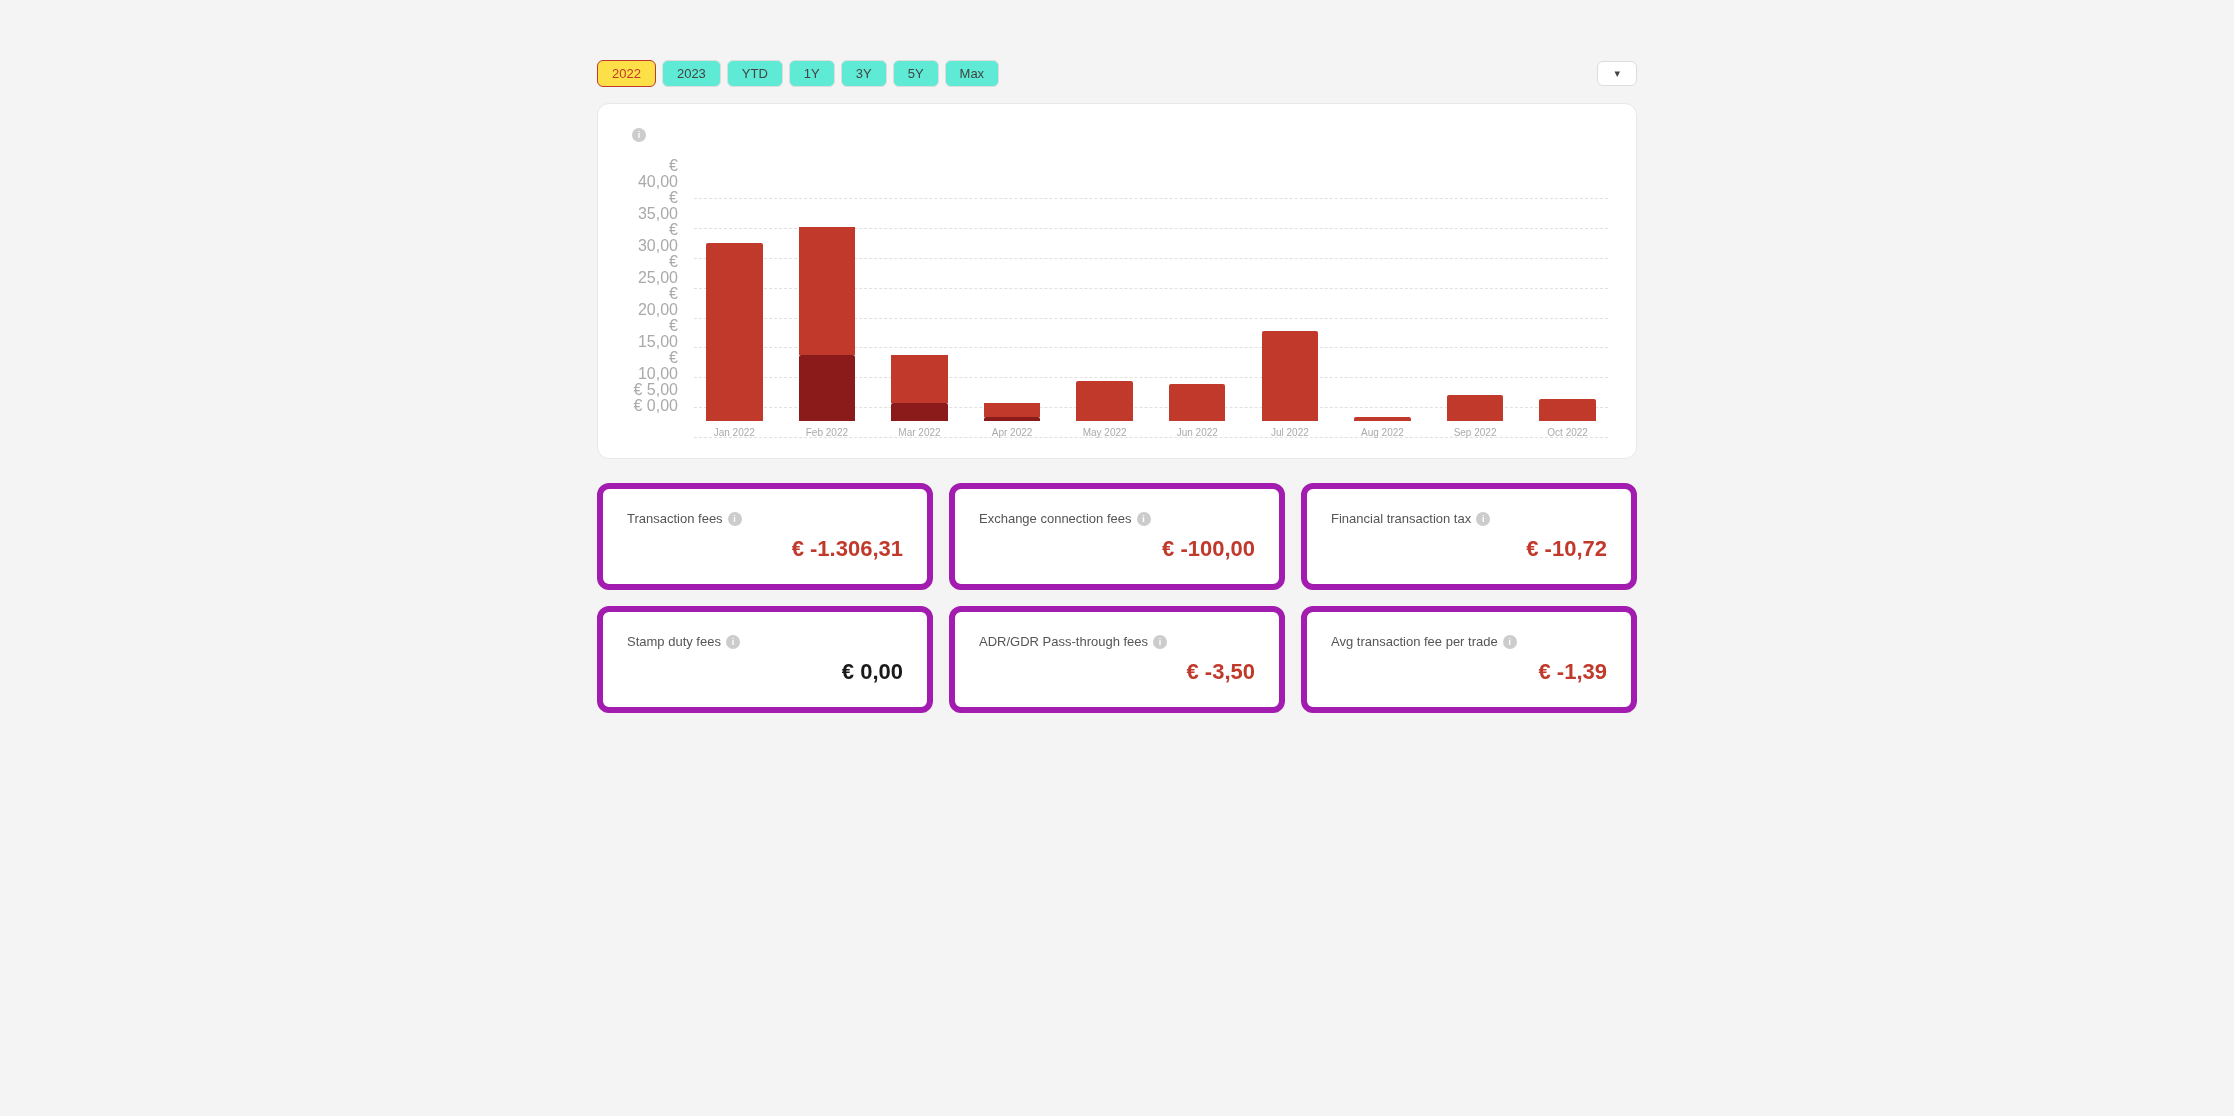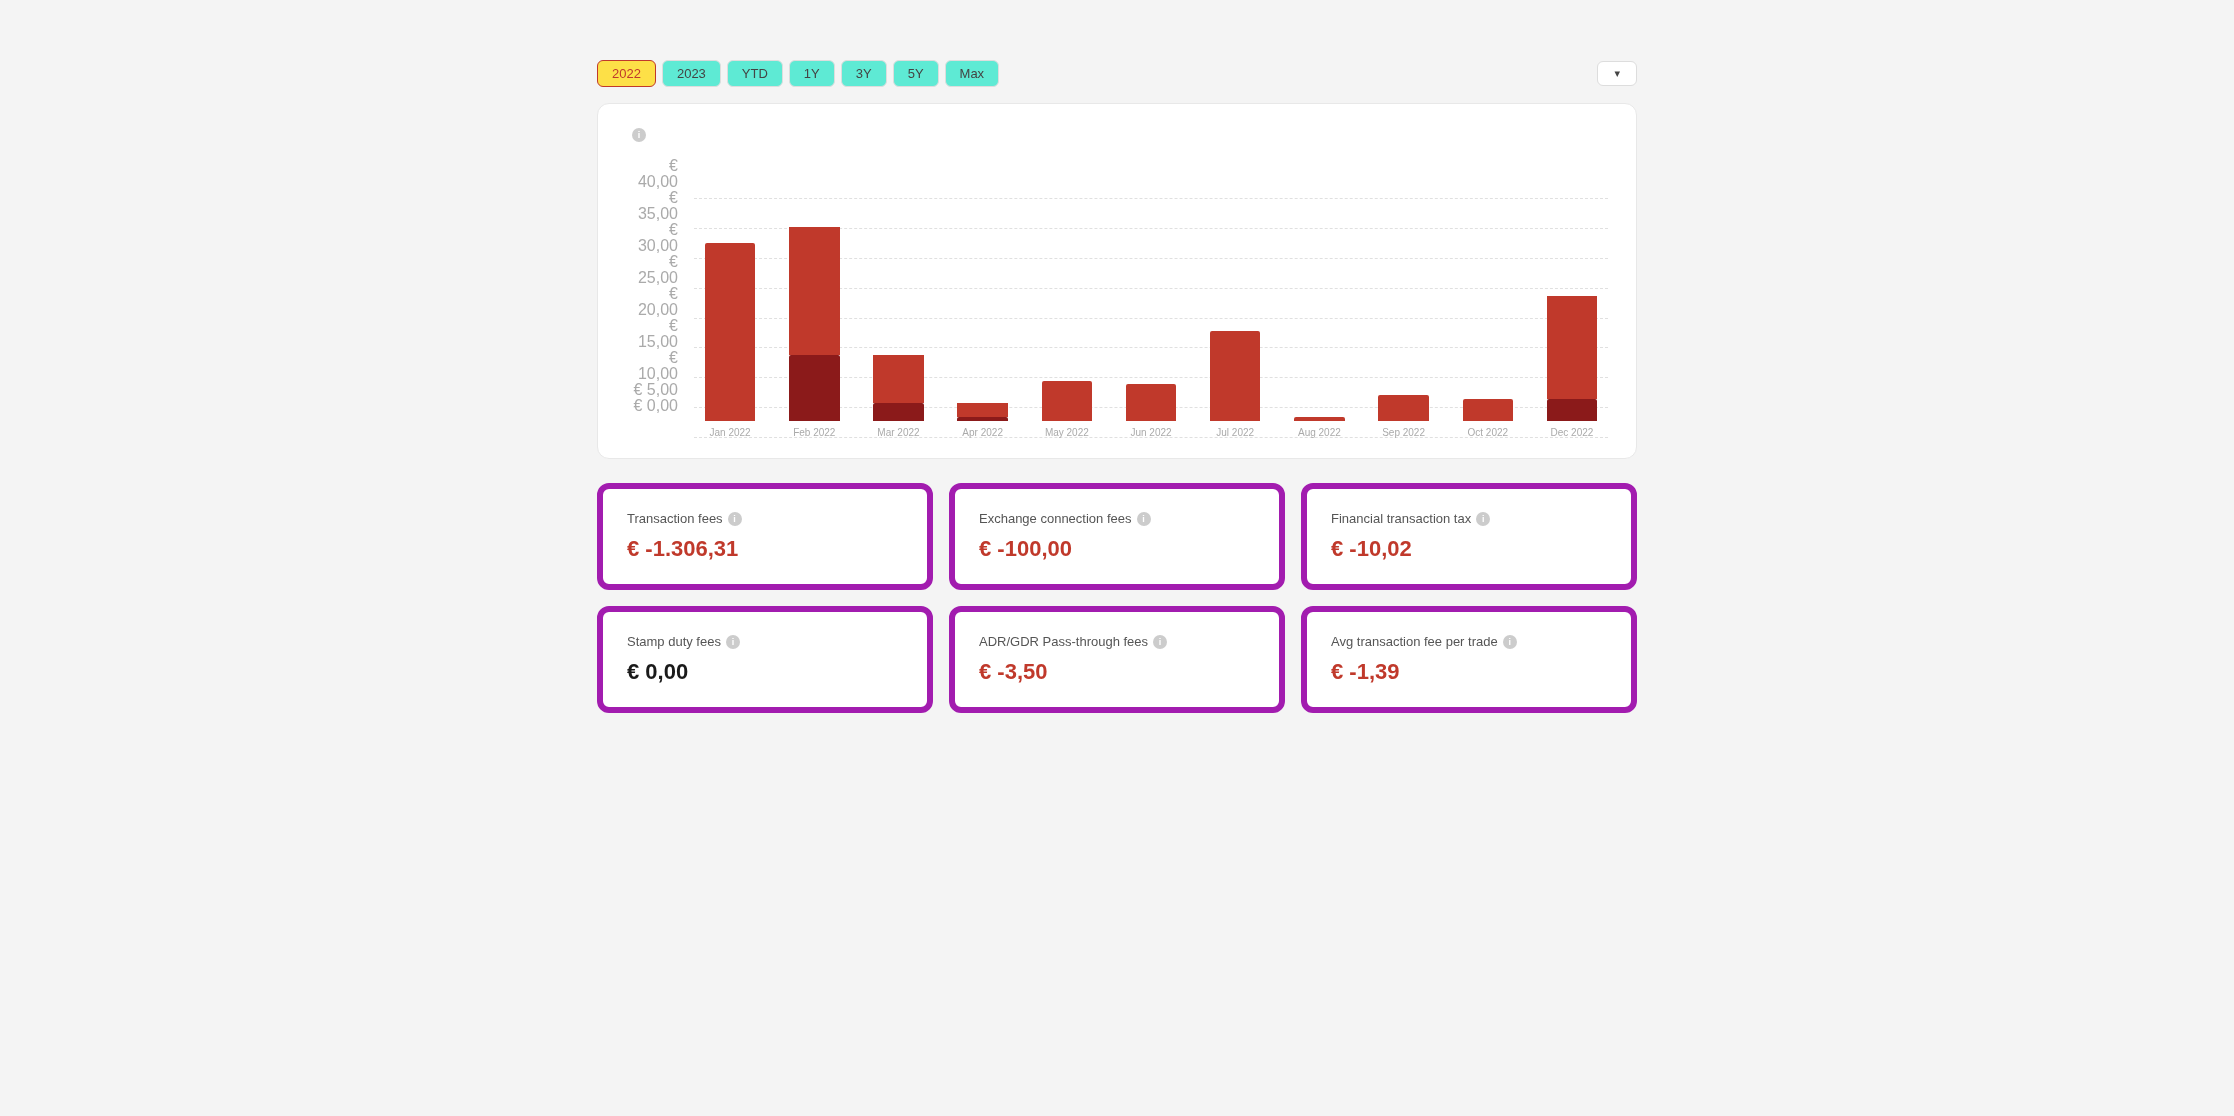--- a/index.html
+++ b/index.html
@@ -204,20 +204,21 @@
       color: #555;
       margin-bottom: 10px;
       display: flex;
       align-items: center;
       gap: 5px;
     }
     .stat-value {
       font-size: 22px;
       font-weight: 700;
       color: #c0392b;
+      text-align: right;
     }
     .stat-value.black {
       color: #1a1a1a;
     }
   </style>
 </head>
 <body>
 
 <div class="container">
   <h1 class="page-title"></h1>
@@ -328,27 +329,20 @@
               <div class="bar-segment" style="height: 26.4px; background: rgb(192, 57, 43); border-radius: 2px 2px 0px 0px;"></div>
             </div>
             <div class="bar-label">Sep 2022</div>
           </div>
           <div class="bar-group">
             <div class="bar-stack">
               <div class="bar-segment" style="height: 22px; background: rgb(192, 57, 43); border-radius: 2px 2px 0px 0px;"></div>
             </div>
             <div class="bar-label">Oct 2022</div>
           </div>
-          <div class="bar-group">
-            <div class="bar-stack">
-              <div class="bar-segment" style="height: 22px; background: rgb(139, 26, 26); border-radius: 2px 2px 0px 0px;"></div>
-              <div class="bar-segment" style="height: 103.4px; background: rgb(192, 57, 43); border-radius: 0px;"></div>
-            </div>
-            <div class="bar-label">Dec 2022</div>
-          </div>
         </div>
     </div>
   </div>
 
   <div class="stats-grid">
     <div class="stat-card">
       <div class="stat-label">
         Transaction fees
         <span class="info-icon">i</span>
       </div>
@@ -359,21 +353,21 @@
         Exchange connection fees
         <span class="info-icon">i</span>
       </div>
       <div class="stat-value">€ -100,00</div>
     </div>
     <div class="stat-card">
       <div class="stat-label">
         Financial transaction tax
         <span class="info-icon">i</span>
       </div>
-      <div class="stat-value">€ -10,02</div>
+      <div class="stat-value">€ -10,72</div>
     </div>
   </div>
 
   <div class="stats-grid">
     <div class="stat-card">
       <div class="stat-label">
         Stamp duty fees
         <span class="info-icon">i</span>
       </div>
       <div class="stat-value black">€ 0,00</div>

